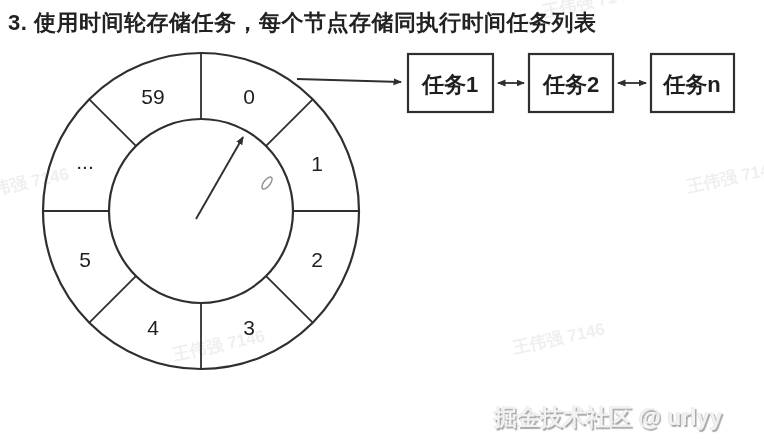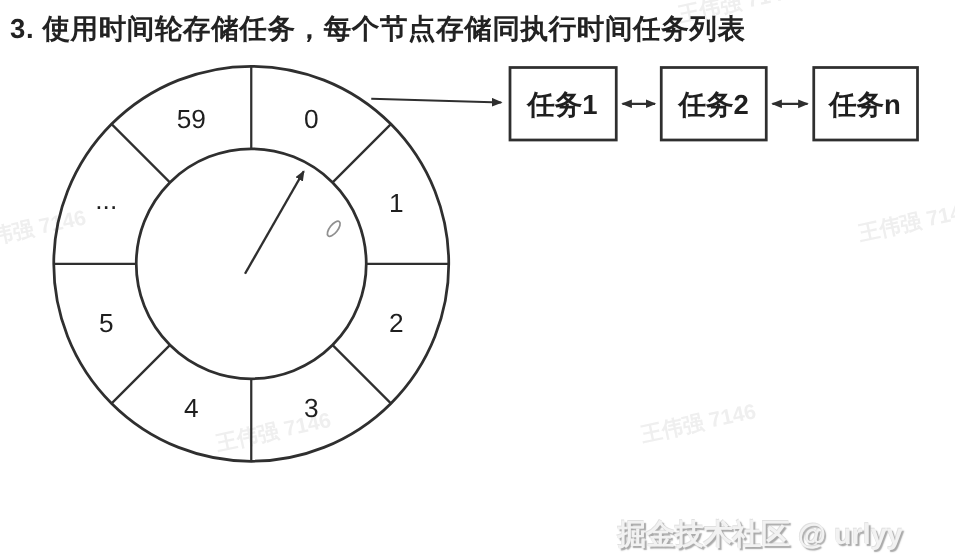--- a/index.html
+++ b/index.html
@@ -46,21 +46,21 @@
     font-weight: 700;
     color: #efefef;
     transform: rotate(-12deg);
     white-space: nowrap;
     user-select: none;
     pointer-events: none;
   }
   .wm-brand {
     position: absolute;
     left: 494px;
-    top: 412px;
+    top: 402px;
     font-size: 23px;
     font-weight: 600;
     color: #f2f2f2;
     text-shadow: 1.5px 1.5px 1px #a8a8a8, -0.5px -0.5px 0 #e0e0e0;
     white-space: nowrap;
     user-select: none;
   }
   svg .ln { stroke: #2f2f2f; fill: none; }
   svg text.slot {
     font-family: "Liberation Sans", sans-serif;

